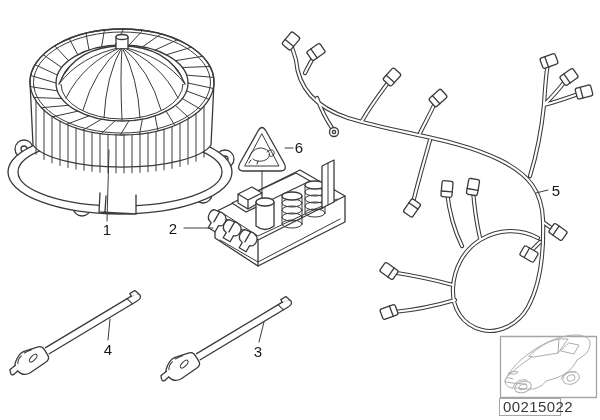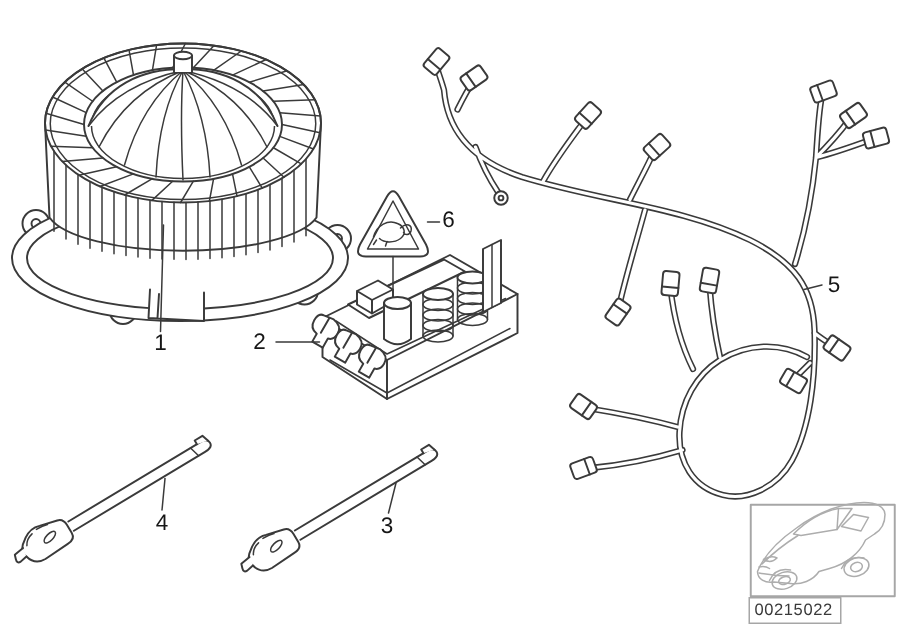--- a/index.html
+++ b/index.html
@@ -14,21 +14,21 @@
   }
   .co-1{left:107px;top:229px;}
   .co-2{left:173px;top:228px;}
   .co-3{left:258px;top:351px;}
   .co-4{left:108px;top:349px;}
   .co-5{left:556px;top:190px;}
   .co-6{left:299px;top:147px;}
   .stamp-box{
     position:absolute;left:499px;top:398px;width:57px;height:16px;
     border:1px solid #a6a6a6;background:#fff;color:#3a3a3a;
-    font-size:11px;line-height:16px;padding-left:3px;letter-spacing:.4px;box-sizing:content-box;
+    font-size:15px;line-height:16px;padding-left:3px;letter-spacing:.4px;box-sizing:content-box;
   }
   .cable-outer{stroke:#3a3a3a;stroke-width:4.2;fill:none;}
   .cable-inner{stroke:#ffffff;stroke-width:2.1;fill:none;}
   .ink{stroke:#3a3a3a;fill:none;stroke-width:1.3;stroke-linecap:round;stroke-linejoin:round;}
   .thin{stroke-width:1;}
   .muted{stroke:#adadad;fill:none;stroke-width:1;}
 </style>
 </head>
 <body>
 

